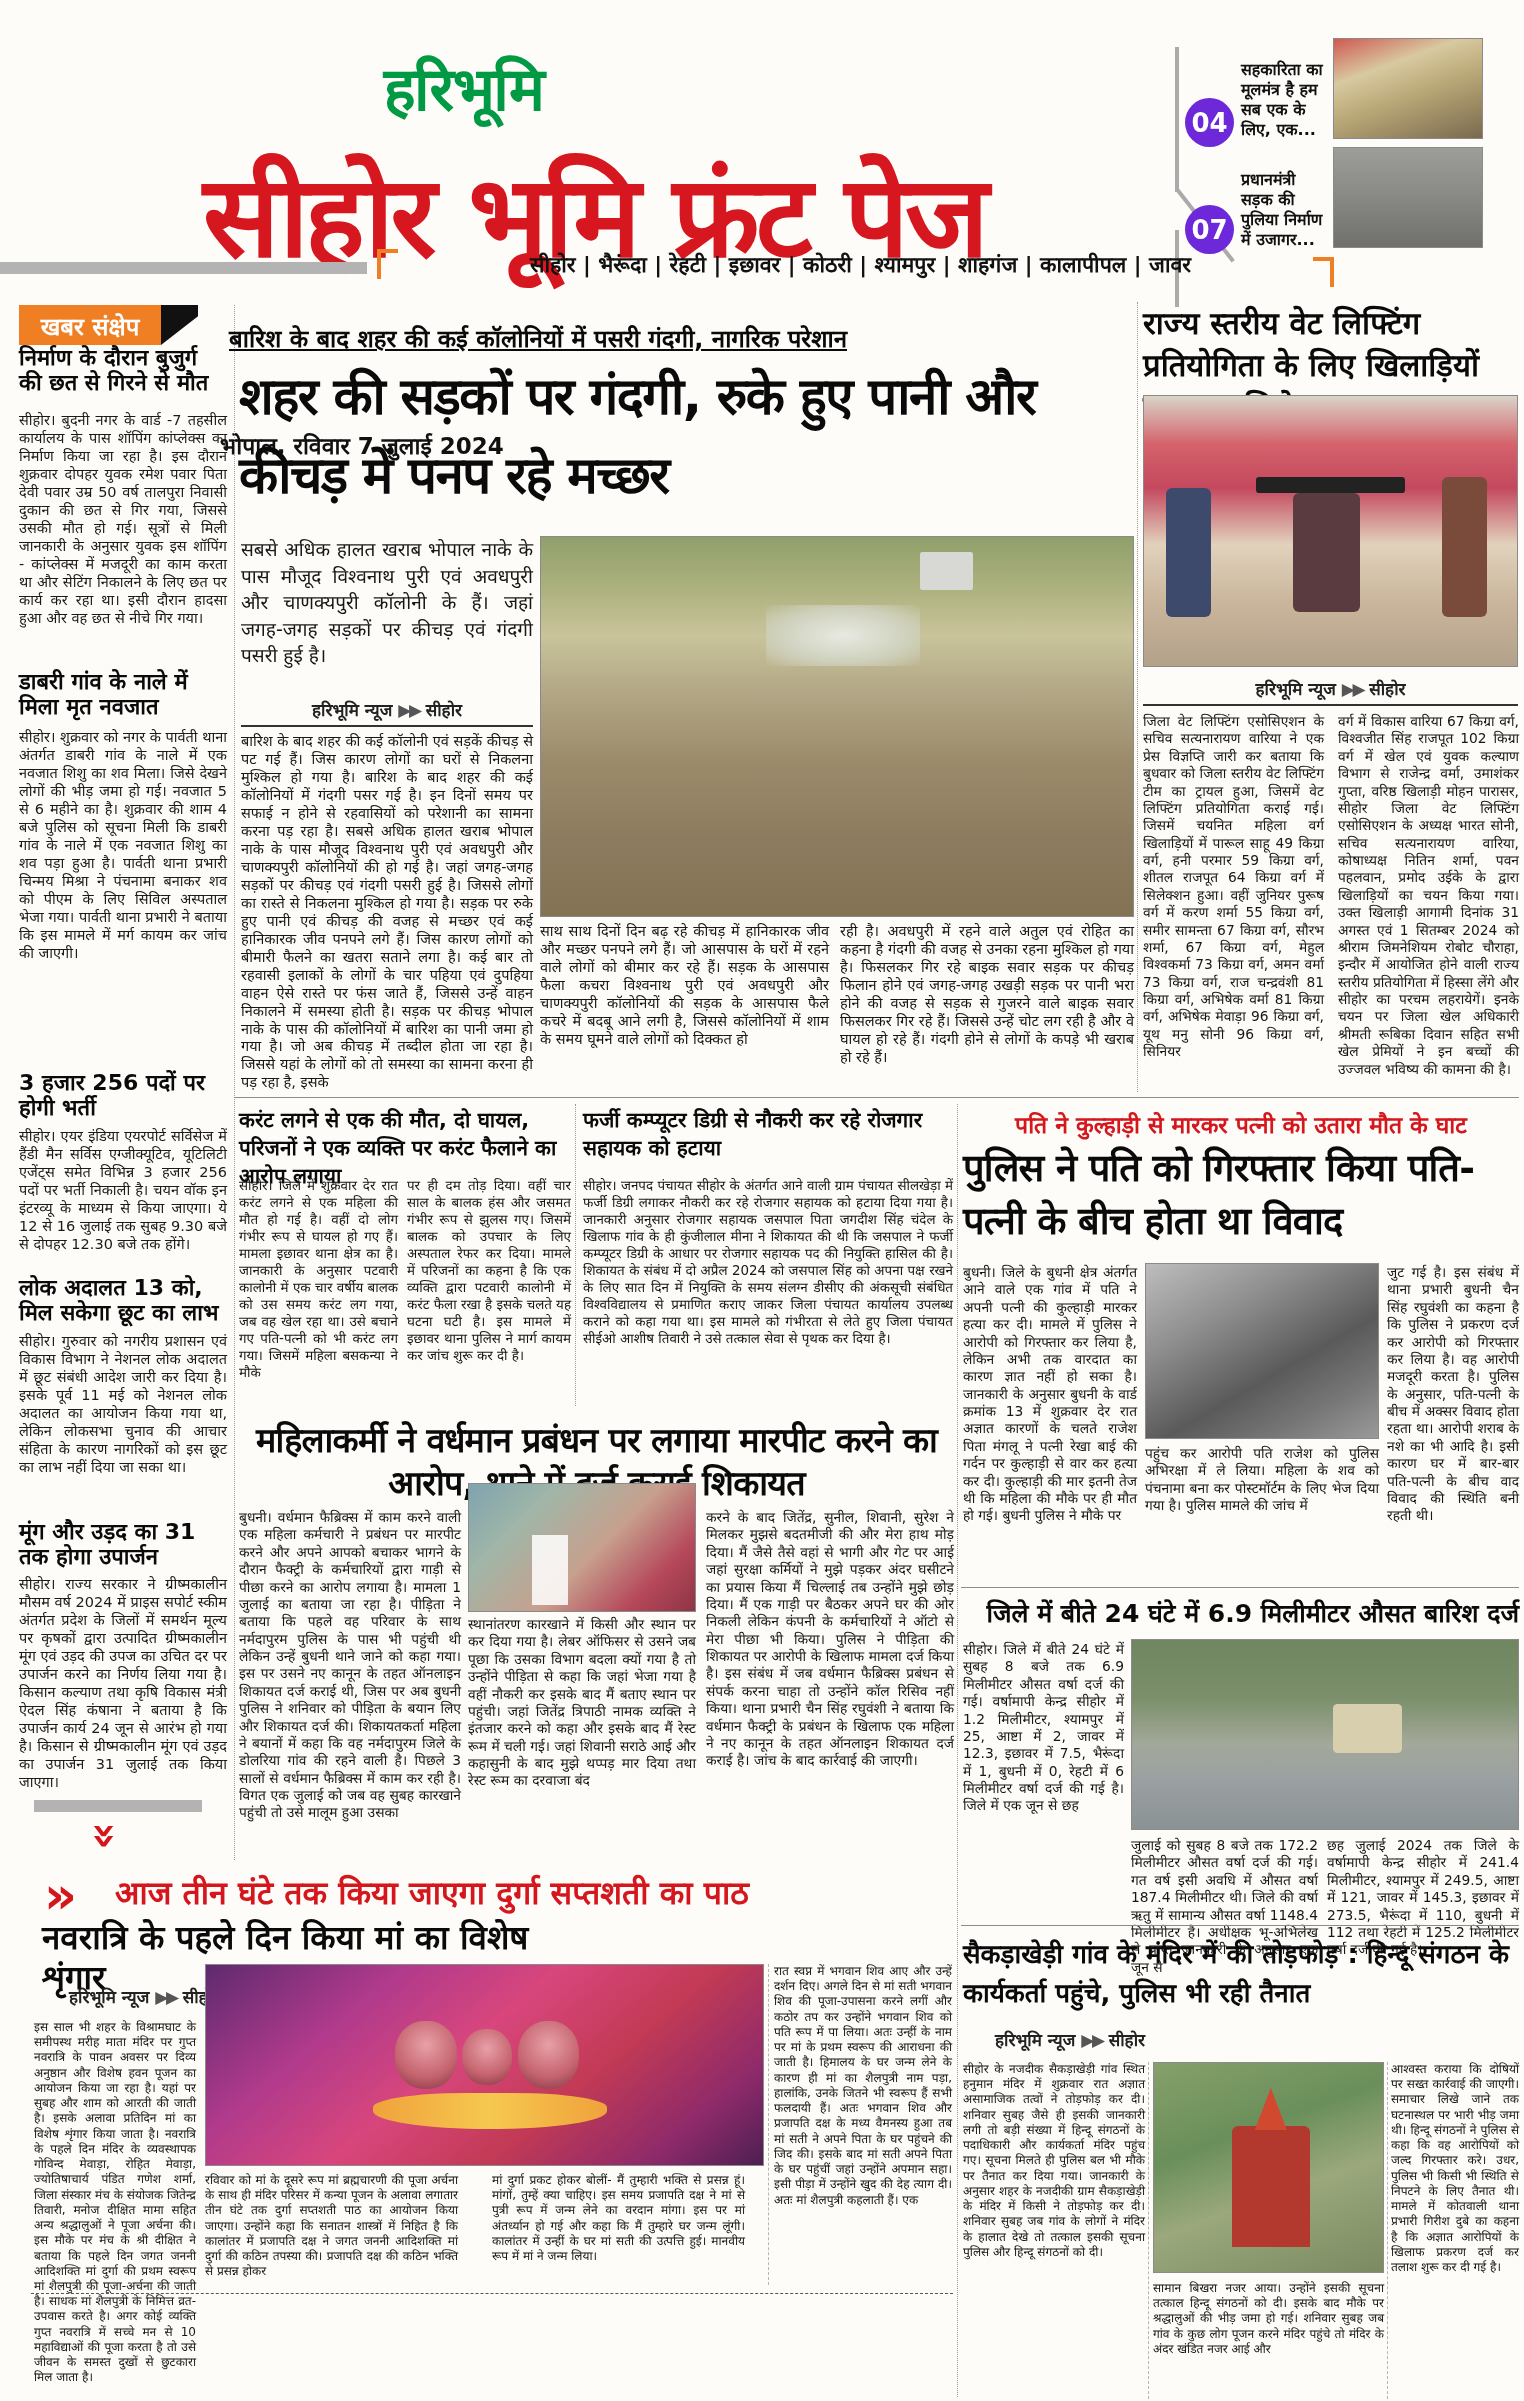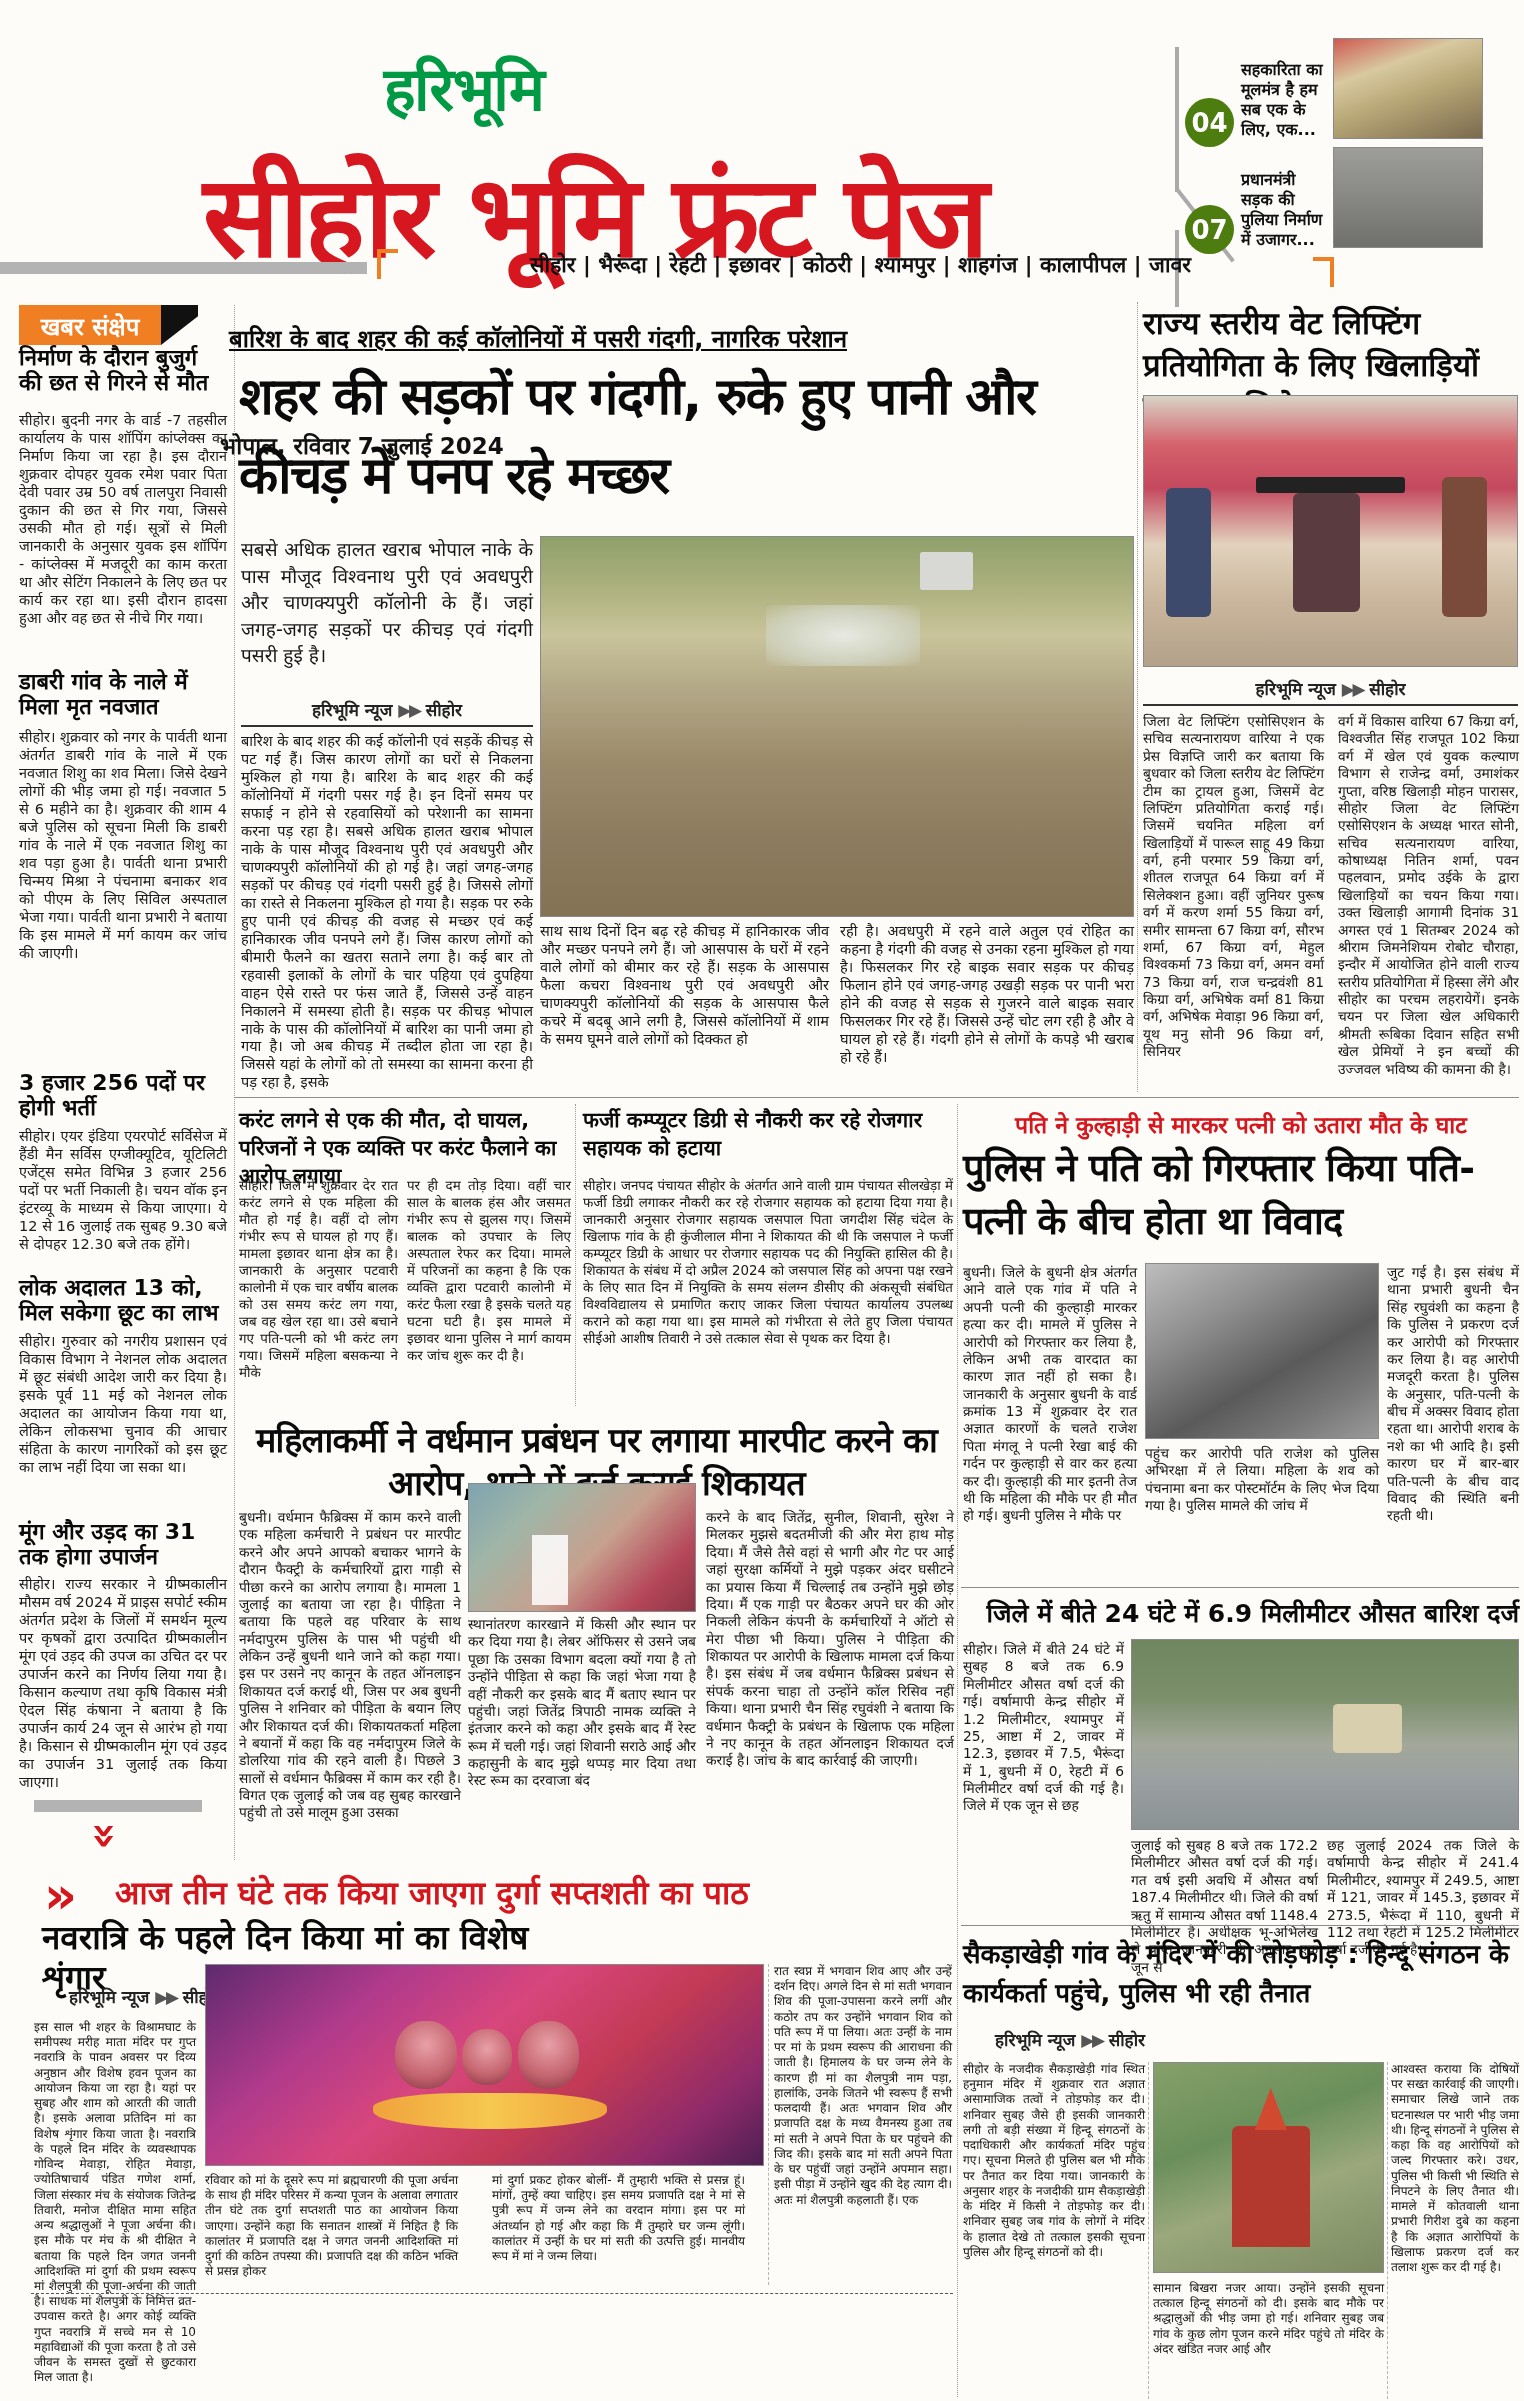--- a/index.html
+++ b/index.html
@@ -8,21 +8,21 @@
   .abs{position:absolute;}
   .center{text-align:center;}
   .justify{text-align:justify;}
   .logo{font-size:60px;font-weight:bold;color:#009944;letter-spacing:-1.5px;}
   .mast-title{font-size:113px;font-weight:bold;color:#d7171f;letter-spacing:-3.8px;line-height:1.05;white-space:nowrap;}
   .dateline{font-size:23px;font-weight:bold;color:#111;}
   .navbar{font-size:21.4px;font-weight:bold;color:#111;white-space:nowrap;}
   .graybar{background:#b3b3b3;}
   .obracket{border-left:4.6px solid #f07f24;border-top:4.6px solid #f07f24;width:17px;height:26px;}
   .obracket.r{border-left:none;border-right:4.6px solid #f07f24;}
-  .promo-circle{background:#4d7c0f;border-radius:50%;color:#fff;display:flex;align-items:center;justify-content:center;
+  .promo-circle{background:#6d28d9;border-radius:50%;color:#fff;display:flex;align-items:center;justify-content:center;
                 font-size:26px;font-weight:bold;}
   .promo-text{font-size:16px;font-weight:bold;line-height:1.25;color:#111;}
   .photo{border:0.8px solid #8a8a8a;box-sizing:border-box;}
   .sec-head-box{background:#f07f24;color:#fff;display:flex;align-items:center;justify-content:center;
                 font-size:24px;font-weight:bold;}
   .sec-head-tri{background:#111;clip-path:polygon(0 0,100% 0,100% 28%,0 100%);}
   .brief-title{font-size:22px;font-weight:bold;line-height:1.12;color:#0a0a0a;}
   .brief-body{font-size:14.5px;line-height:1.24;color:#1a1a1a;}
   .kicker{font-size:24px;font-weight:bold;text-decoration:underline;color:#0a0a0a;white-space:nowrap;}
   .headline-xl{font-size:51px;font-weight:bold;line-height:1.55;color:#0a0a0a;letter-spacing:-1.5px;}

